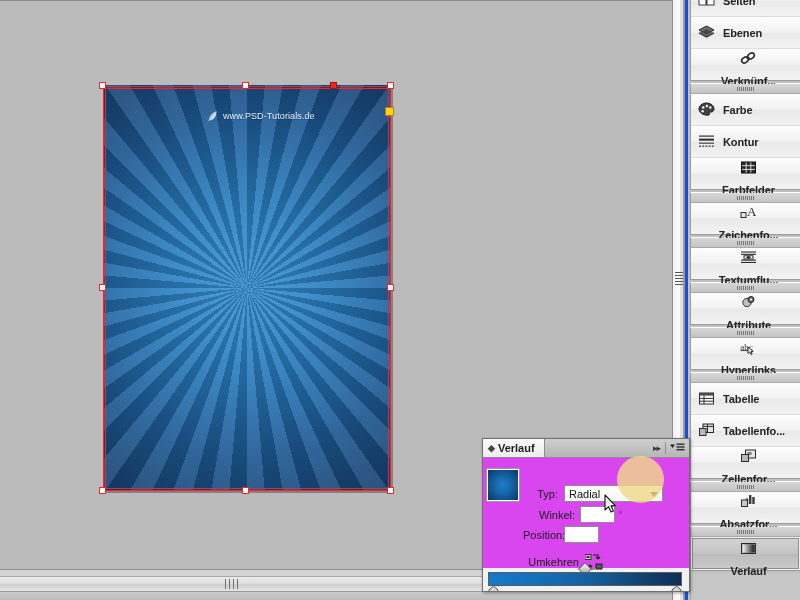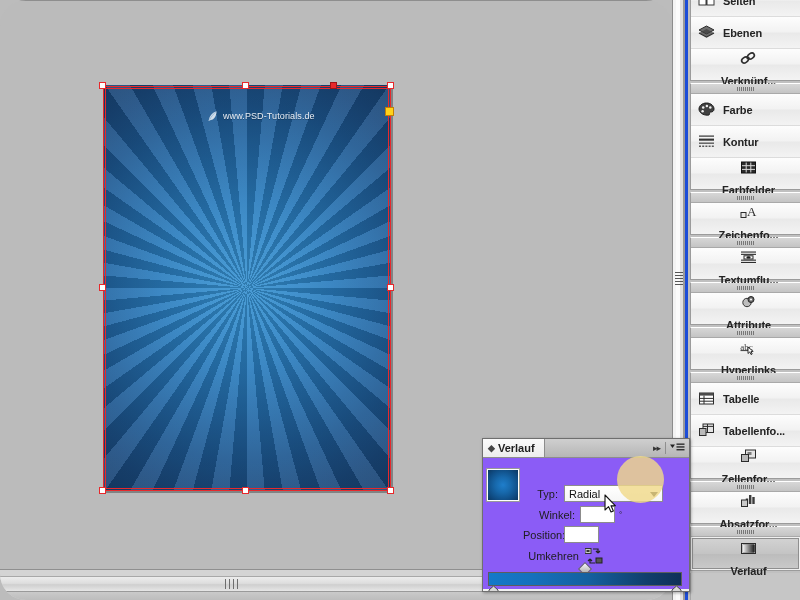--- a/index.html
+++ b/index.html
@@ -16,21 +16,20 @@
     background: #bcbcbc;
   }
 
   
   #canvas-area {
     position: absolute;
     left: 0; top: 0;
     width: 672px; height: 600px;
     background: #bbbbbb;
     overflow: hidden;
-    border-radius: 26px;
   }
   #canvas-area::before {
     content: "";
     position: absolute;
     left: 0; top: 0; width: 672px; height: 1px;
     background: #8e8e8e;
   }
 
   
   #bottom-chrome {
@@ -300,39 +299,39 @@
   }
   #vp-sep {
     position: absolute; right: 23px; top: 3px;
     width: 1px; height: 12px; background: #8f8f8f;
   }
   #vp-menu {
     position: absolute; right: 4px; top: 4px;
     width: 15px; height: 10px;
   }
 
-  #vp-body { position: relative; height: 131px; background: #8b5cf6; }
+  #vp-body { position: relative; height: 110px; background: #d946ef; }
 
   #vp-swatch {
     position: absolute; left: 3px; top: 10px;
     width: 32px; height: 32px;
     border: 1px solid #9a9a9a;
     background: radial-gradient(circle at 50% 50%, #1f7ecb 0%, #1768ab 35%, #0f4b82 70%, #0b3258 100%);
     box-shadow: inset 0 0 0 1px #fff;
   }
 
   .vp-row { position: absolute; display: flex; align-items: center; }
   .vp-label {
     font-size: 11px; color: #1d1d1d;
     text-align: right;
   }
   #row-typ { left: 40px; top: 27px; }
   #row-winkel { left: 56px; top: 48px; }
   #row-position { left: 40px; top: 68px; }
-  #row-umkehren { left: 40px; top: 90px; }
+  #row-umkehren { left: 40px; top: 96px; }
   #lbl-typ { width: 35px; }
   #lbl-winkel { width: 35px; }
   #lbl-position { width: 35px; }
   #lbl-umkehren { width: 56px; }
 
   #typ-select {
     margin-left: 6px;
     width: 99px; height: 17px;
     background: linear-gradient(to bottom,#ffffff,#f6f6f6);
     border: 1px solid #8c8c8c;

